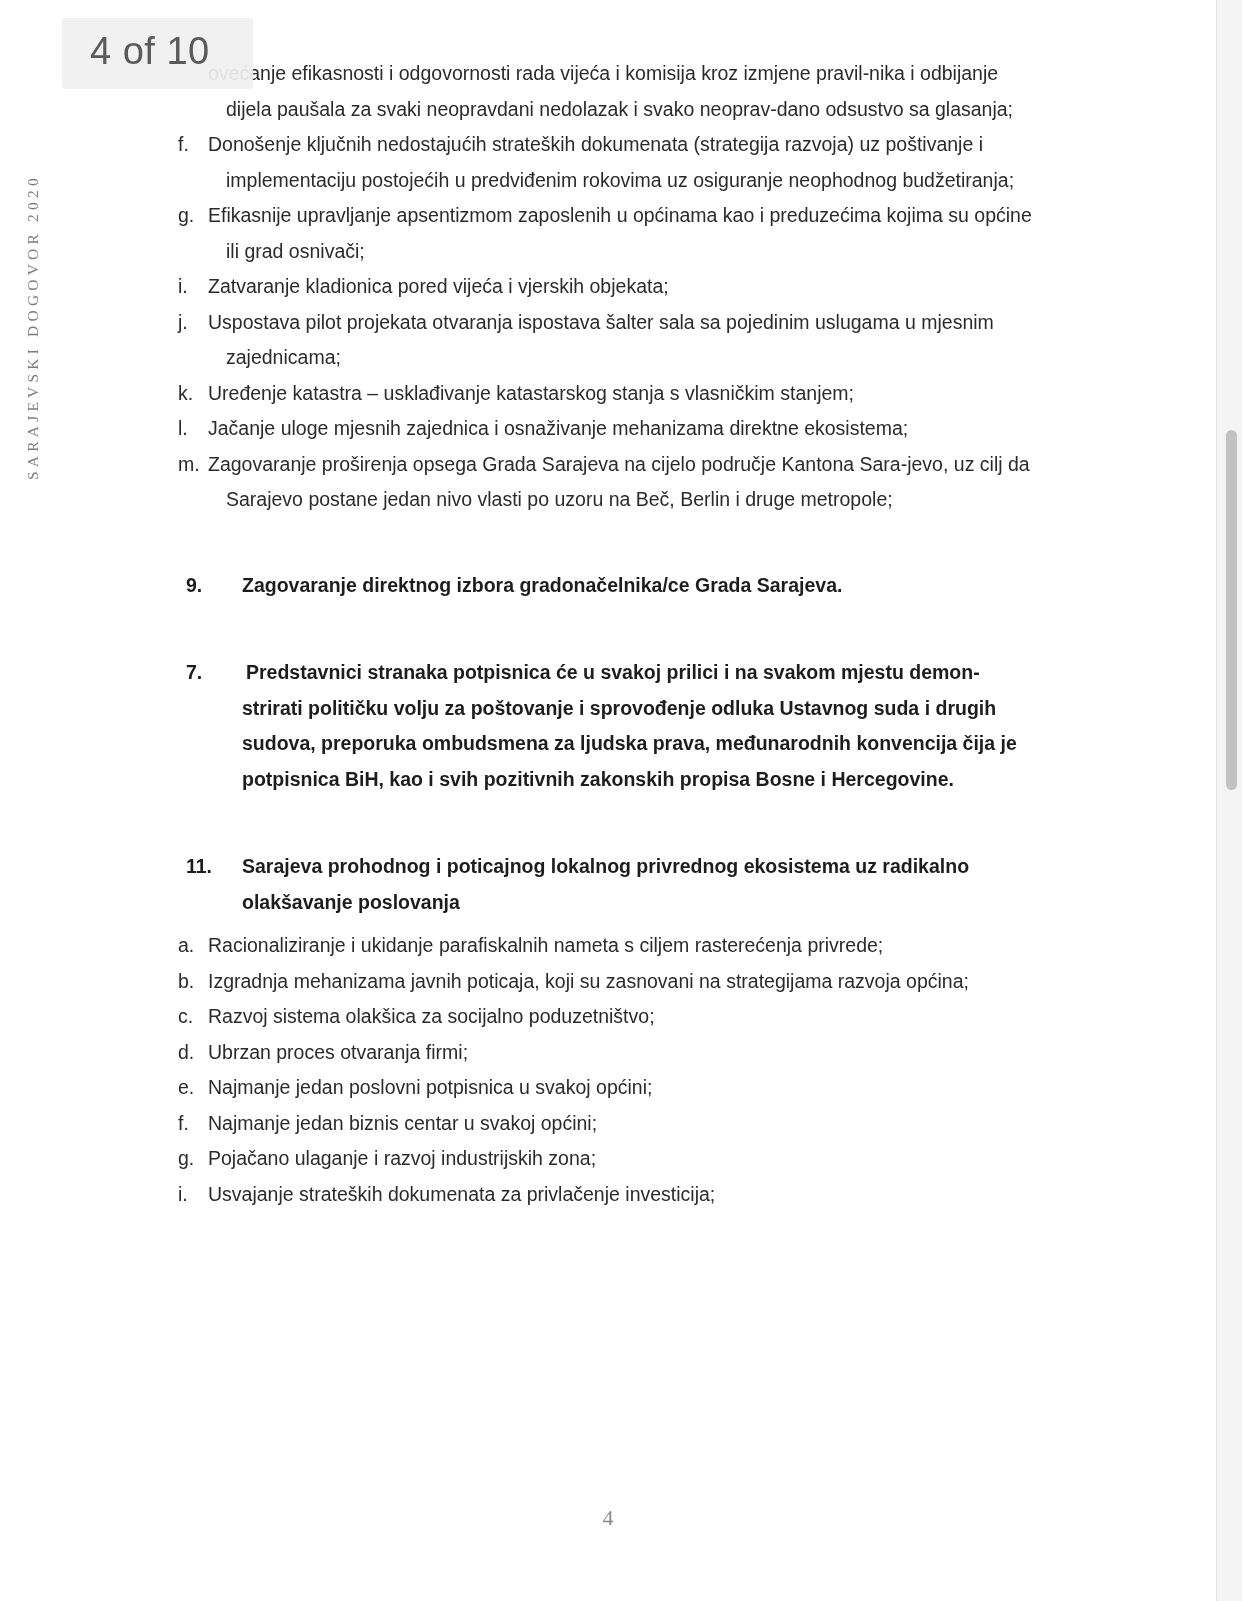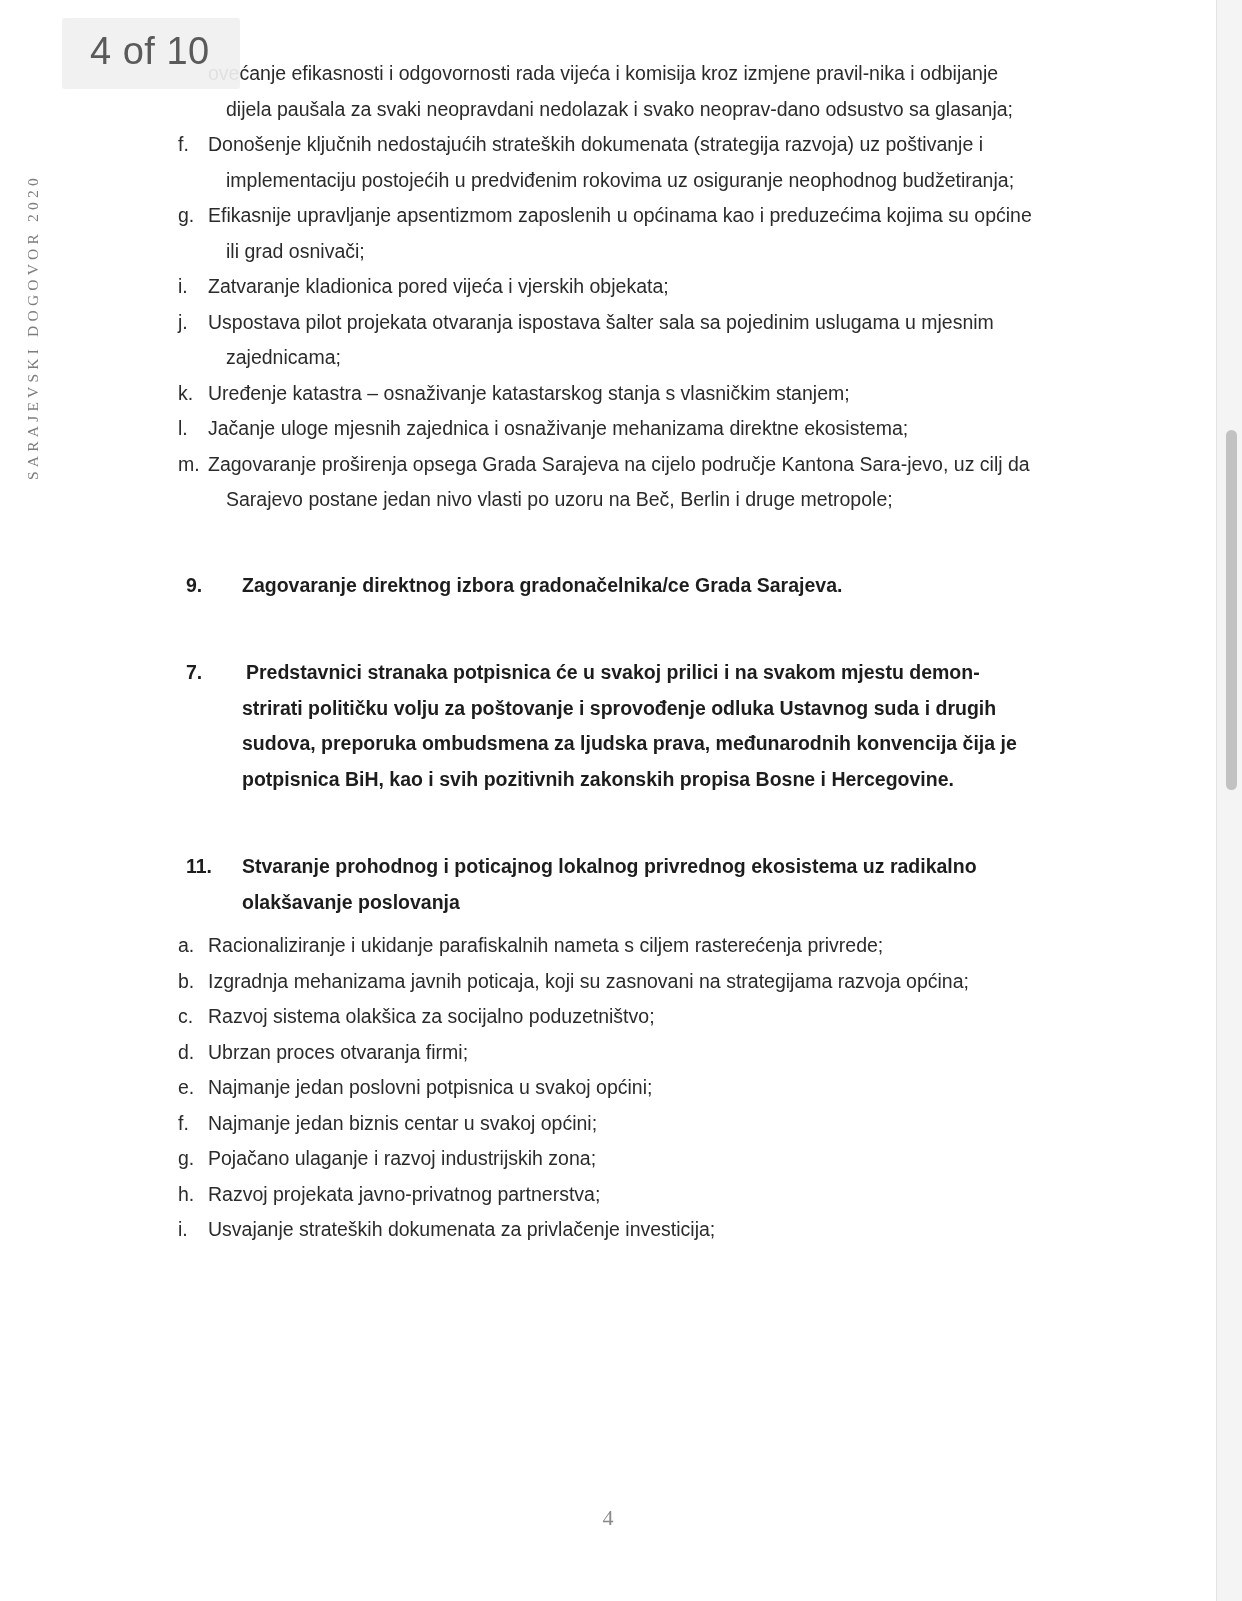--- a/index.html
+++ b/index.html
@@ -57,21 +57,21 @@
     color: #7d7d7d;
     font-family: "Liberation Serif", serif;
     white-space: nowrap;
   }
 
   
   #page-indicator {
     position: absolute;
     left: 62px;
     top: 18px;
-    padding: 12px 30px 16px 28px;
+    padding: 12px 43px 16px 28px;
     background: rgba(240,240,240,0.92);
     color: #5a5a5a;
     font-size: 38px;
     font-family: "Liberation Sans", sans-serif;
     border-radius: 3px;
     z-index: 20;
     letter-spacing: 0.5px;
   }
 
   #content {
@@ -139,46 +139,45 @@
 
     <p class="sub"><span class="mk">f.</span><span>Donošenje ključnih nedostajućih strateških dokumenata (strategija razvoja) uz poštivanje i implementaciju postojećih u predviđenim rokovima uz osiguranje neophodnog budžetiranja;</span></p>
 
     <p class="sub"><span class="mk">g.</span><span>Efikasnije upravljanje apsentizmom zaposlenih u općinama kao i preduzećima kojima su općine ili grad osnivači;</span></p>
 
 
     <p class="sub"><span class="mk">i.</span><span>Zatvaranje kladionica pored vijeća i vjerskih objekata;</span></p>
 
     <p class="sub"><span class="mk">j.</span><span>Uspostava pilot projekata otvaranja ispostava šalter sala sa pojedinim uslugama u mjesnim zajednicama;</span></p>
 
-    <p class="sub"><span class="mk">k.</span><span>Uređenje katastra – osnaživanje katastarskog stanja s vlasničkim stanjem;</span></p>
+    <p class="sub"><span class="mk">k.</span><span>Uređenje katastra – usklađivanje katastarskog stanja s vlasničkim stanjem;</span></p>
 
     <p class="sub"><span class="mk">l.</span><span>Jačanje uloge mjesnih zajednica i osnaživanje mehanizama direktne ekosistema;</span></p>
 
     <p class="sub"><span class="mk">m.</span><span>Zagovaranje proširenja opsega Grada Sarajeva na cijelo područje Kantona Sara-jevo, uz cilj da Sarajevo postane jedan nivo vlasti po uzoru na Beč, Berlin i druge metropole;</span></p>
 
     <div class="gap-l"></div>
 
     <p class="numbered"><span class="n">9.</span><span>Zagovaranje direktnog izbora gradonačelnika/ce Grada Sarajeva.</span></p>
 
     <div class="gap-m"></div>
 
     <p class="numbered wide"><span class="n">7.</span><span>Predstavnici stranaka potpisnica će u svakoj prilici i na svakom mjestu demon-strirati političku volju za poštovanje i sprovođenje odluka Ustavnog suda i drugih sudova, preporuka ombudsmena za ljudska prava, međunarodnih konvencija čija je potpisnica BiH, kao i svih pozitivnih zakonskih propisa Bosne i Hercegovine.</span></p>
 
     <div class="gap-m"></div>
 
-    <p class="numbered"><span class="n">11.</span><span>Stvaranje prohodnog i poticajnog lokalnog privrednog ekosistema uz radikalno olakšavanje poslovanja</span></p>
+    <p class="numbered"><span class="n">11.</span><span>Sarajeva prohodnog i poticajnog lokalnog privrednog ekosistema uz radikalno olakšavanje poslovanja</span></p>
 
     <p class="sub"><span class="mk">a.</span><span>Racionaliziranje i ukidanje parafiskalnih nameta s ciljem rasterećenja privrede;</span></p>
     <p class="sub"><span class="mk">b.</span><span>Izgradnja mehanizama javnih poticaja, koji su zasnovani na strategijama razvoja općina;</span></p>
     <p class="sub"><span class="mk">c.</span><span>Razvoj sistema olakšica za socijalno poduzetništvo;</span></p>
     <p class="sub"><span class="mk">d.</span><span>Ubrzan proces otvaranja firmi;</span></p>
     <p class="sub"><span class="mk">e.</span><span>Najmanje jedan poslovni potpisnica u svakoj općini;</span></p>
     <p class="sub"><span class="mk">f.</span><span>Najmanje jedan biznis centar u svakoj općini;</span></p>
     <p class="sub"><span class="mk">g.</span><span>Pojačano ulaganje i razvoj industrijskih zona;</span></p>
-    <p class="sub"><span class="mk">h.</span><span>Razvoj projekata javno-privatnog partnerstva;</span></p>
     <p class="sub"><span class="mk">i.</span><span>Usvajanje strateških dokumenata za privlačenje investicija;</span></p>
 
   </div>
 
   <div id="folio">4</div>
 </div>
 
 <div id="page-indicator">4 of 10</div>
 
 <div id="scroll-track">

